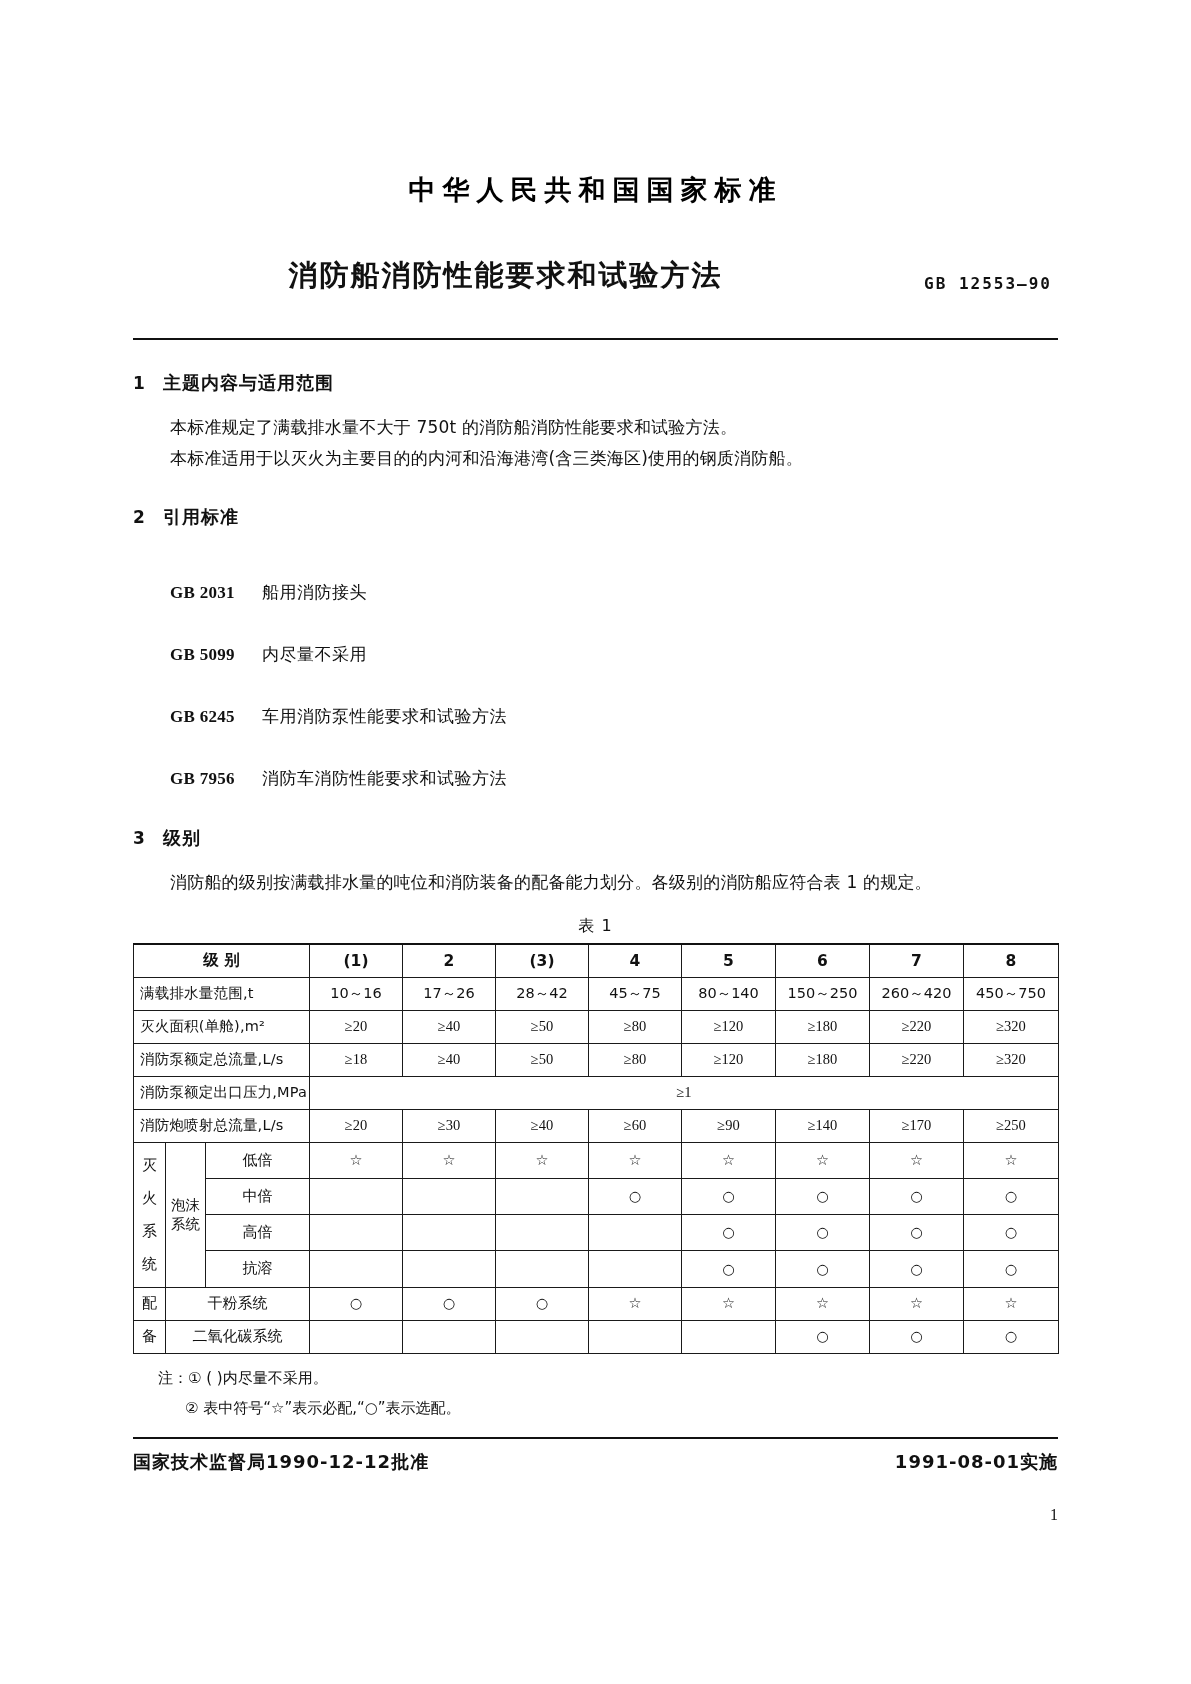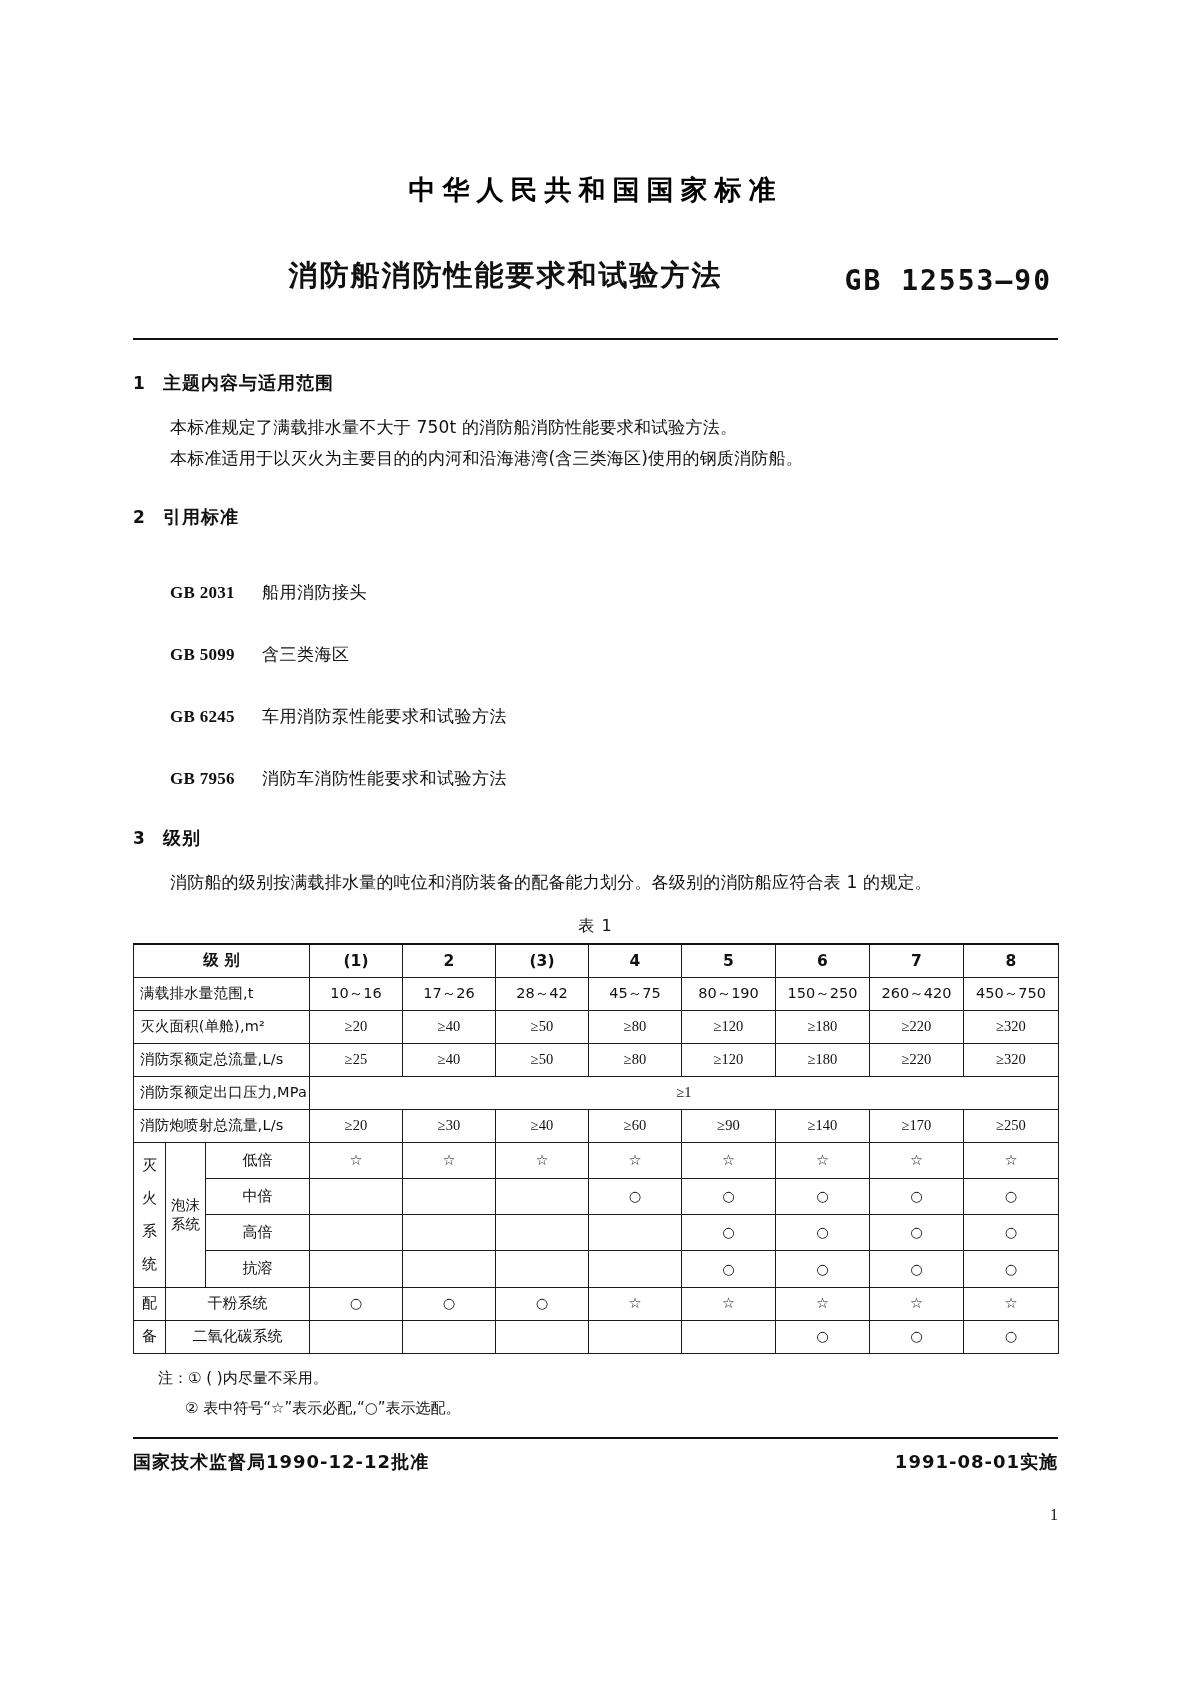--- a/index.html
+++ b/index.html
@@ -51,24 +51,24 @@
     font-family: "DejaVu Sans", "Liberation Sans", sans-serif;
     font-weight: bold;
     font-size: 29px;
     letter-spacing: 2px;
     text-align: center;
     padding-right: 180px;
   }
   .gb-number {
     position: absolute;
     right: 6px;
-    top: 8px;
+    top: 18px;
     font-family: "DejaVu Sans Mono", "Liberation Mono", monospace;
     font-weight: bold;
-    font-size: 28px;
+    font-size: 16px;
     letter-spacing: 2px;
     white-space: nowrap;
   }
   .en-title {
     margin-top: 28px;
     text-align: center;
     padding-right: 180px;
   }
   .en-line {
     font-family: "Liberation Serif", "DejaVu Serif", serif;
@@ -262,21 +262,21 @@
       <span class="sec-num">2</span>
       <span class="sec-title">引用标准</span>
     </div>
     <div class="refs">
       <div class="ref-item">
         <span class="ref-code">GB 2031</span>
         <span class="ref-name">船用消防接头</span>
       </div>
       <div class="ref-item">
         <span class="ref-code">GB 5099</span>
-        <span class="ref-name">含三类海区</span>
+        <span class="ref-name">内尽量不采用</span>
       </div>
       <div class="ref-item">
         <span class="ref-code">GB 6245</span>
         <span class="ref-name">车用消防泵性能要求和试验方法</span>
       </div>
       <div class="ref-item">
         <span class="ref-code">GB 7956</span>
         <span class="ref-name">消防车消防性能要求和试验方法</span>
       </div>
     </div>
@@ -314,41 +314,41 @@
           <td>7</td>
           <td>8</td>
         </tr>
 
         <tr>
           <td colspan="3" class="rowlabel">满载排水量范围,t</td>
           <td>10～16</td>
           <td>17～26</td>
           <td>28～42</td>
           <td>45～75</td>
-          <td>80～190</td>
+          <td>80～140</td>
           <td>150～250</td>
           <td>260～420</td>
           <td>450～750</td>
         </tr>
 
         <tr>
           <td colspan="3" class="rowlabel">灭火面积(单舱),m²</td>
           <td class="ge">≥20</td>
           <td class="ge">≥40</td>
           <td class="ge">≥50</td>
           <td class="ge">≥80</td>
           <td class="ge">≥120</td>
           <td class="ge">≥180</td>
           <td class="ge">≥220</td>
           <td class="ge">≥320</td>
         </tr>
 
         <tr>
           <td colspan="3" class="rowlabel">消防泵额定总流量,L/s</td>
-          <td class="ge">≥25</td>
+          <td class="ge">≥18</td>
           <td class="ge">≥40</td>
           <td class="ge">≥50</td>
           <td class="ge">≥80</td>
           <td class="ge">≥120</td>
           <td class="ge">≥180</td>
           <td class="ge">≥220</td>
           <td class="ge">≥320</td>
         </tr>
 
         <tr>

